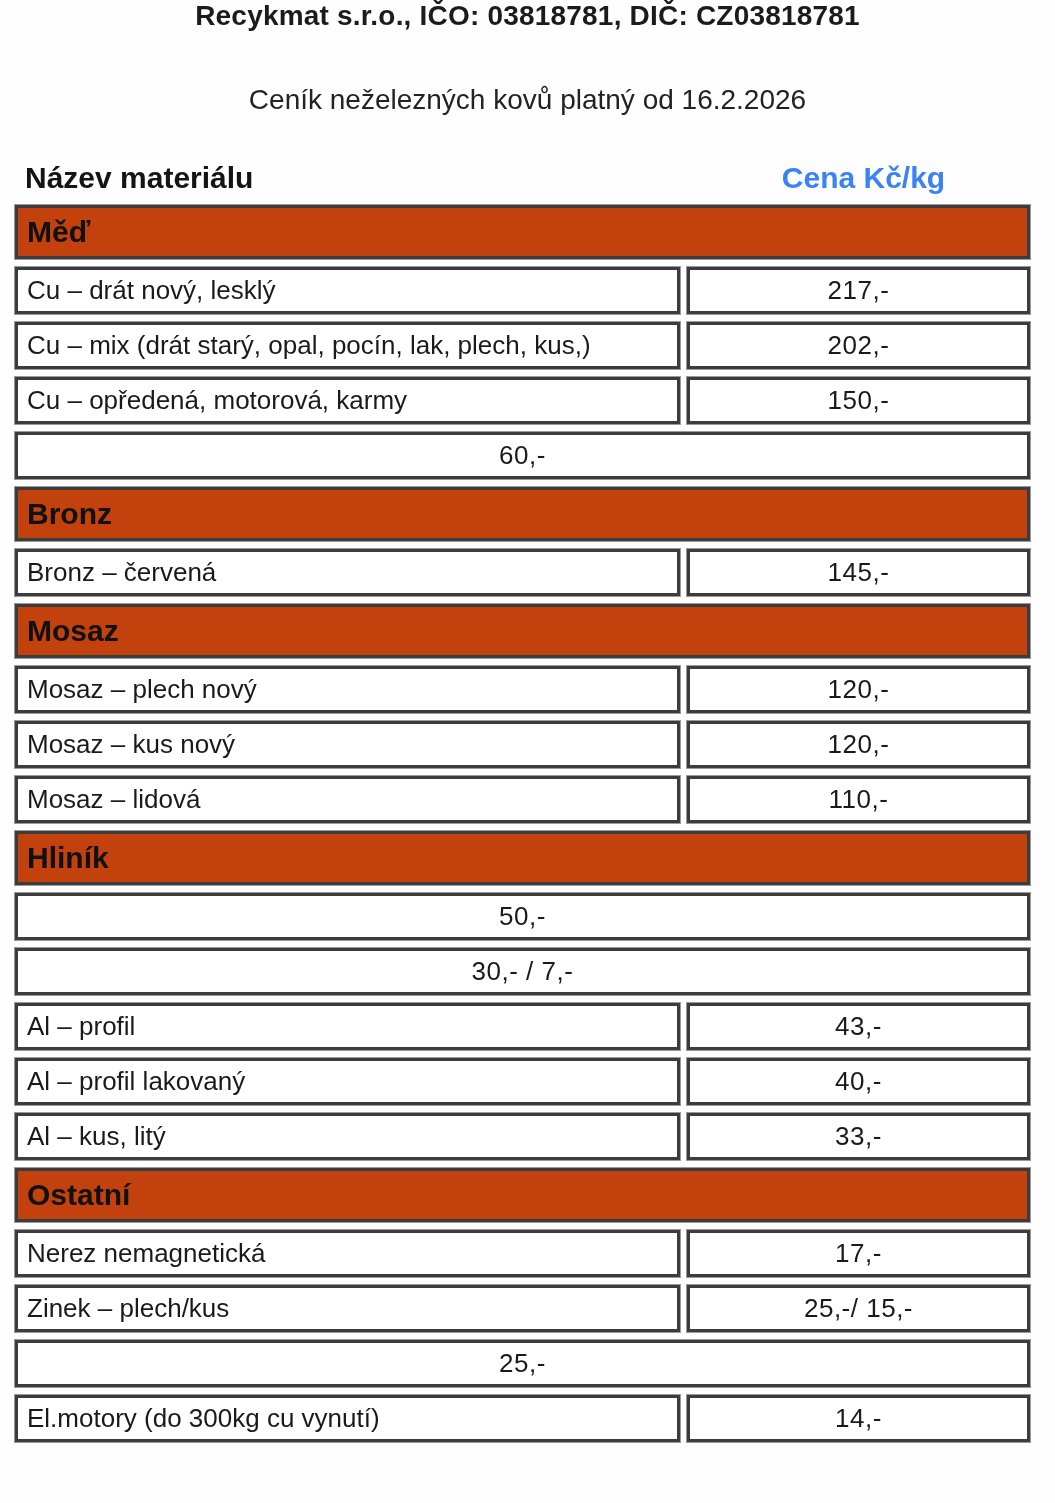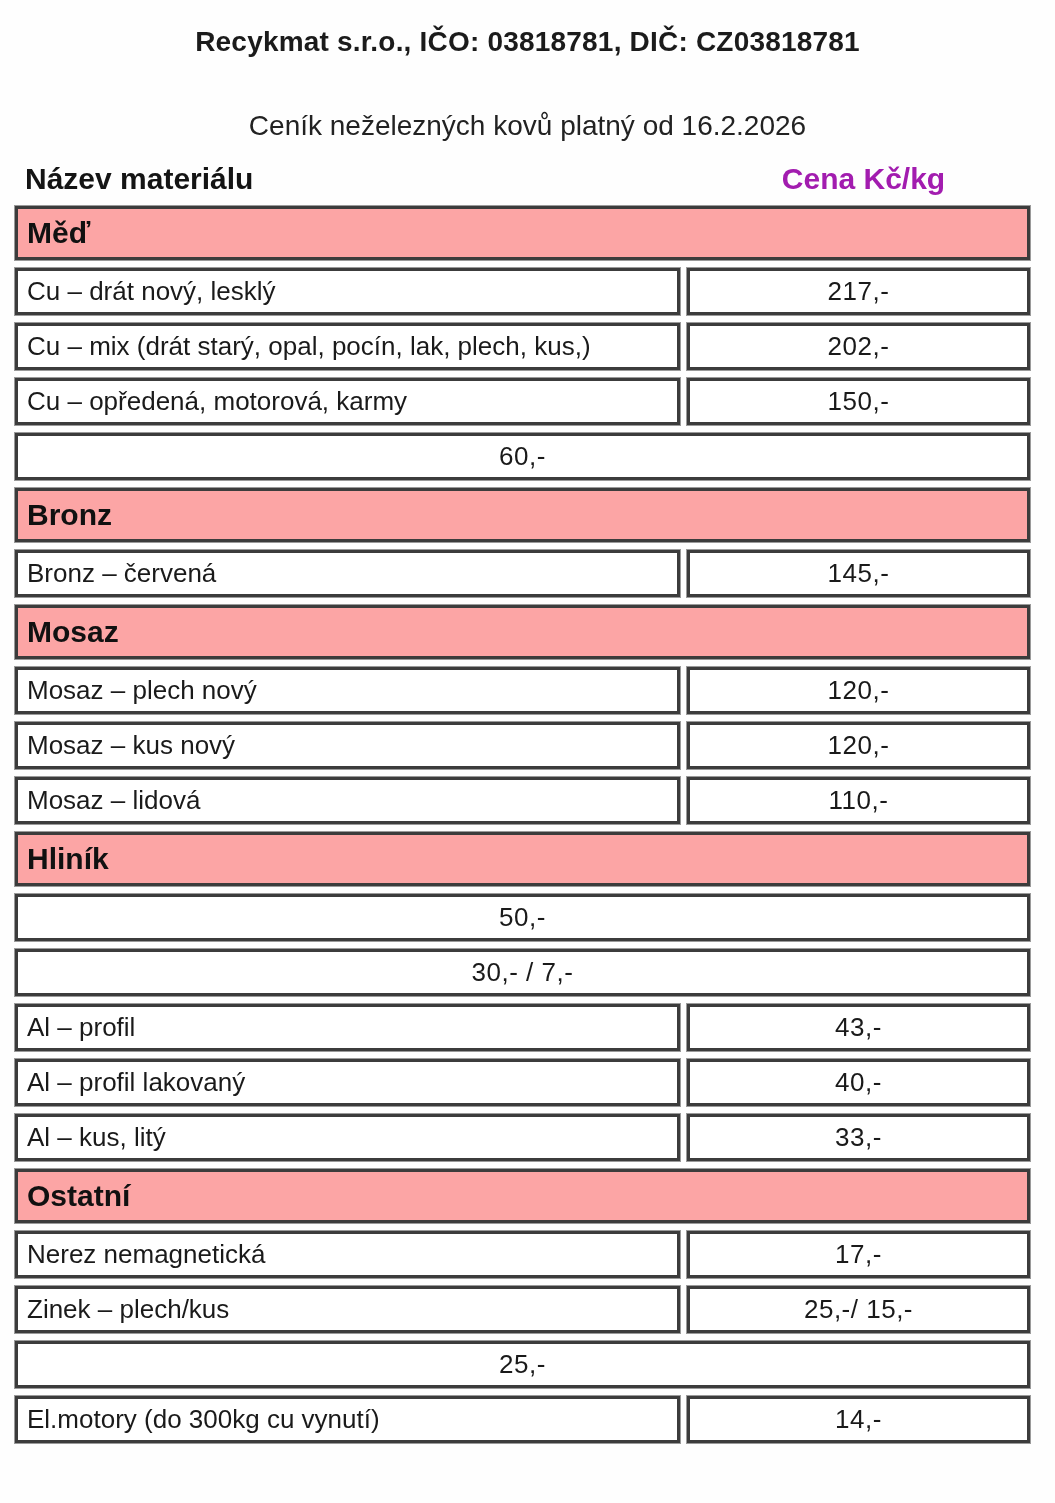--- a/index.html
+++ b/index.html
@@ -11,65 +11,64 @@
     position: relative;
     width: 1055px;
     height: 1503px;
     margin: 0 auto;
     background: #fefefe;
     color: #161616;
     font-family: "Liberation Sans", "DejaVu Sans", sans-serif;
     overflow: hidden;
   }
   .company {
-    padding-top: 26px;
     text-align: center;
     font-size: 28px;
     font-weight: 700;
     letter-spacing: 0.2px;
     color: #1b1b1b;
   }
   .title {
     margin-top: 52px;
     text-align: center;
     font-size: 28px;
     font-weight: 400;
     color: #222;
   }
   .col-headers {
     display: flex;
     align-items: flex-end;
-    margin: 20px 25px 10px 15px; 
+    margin: 45px 25px 10px 15px; 
   }
   .col-name-header {
     width: 672px;
     padding-left: 10px;
     font-size: 30px;
     font-weight: 700;
     color: #141414;
   }
   .col-price-header {
     flex: 1;
     text-align: center;
     font-size: 30px;
     font-weight: 700;
-    color: #a21caf;
+    color: #3b82f6;
   }
   .table {
     margin: 0 25px 0 15px;
     display: flex;
     flex-direction: column;
     gap: 8px;
   }
   .section-header {
     box-sizing: border-box;
     height: 54px;
     border: 3px solid #3c3c3c;
     box-shadow: 0 0 0 1px #9a9a9a;
-    background: #fca5a5;
+    background: #c2410c;
     display: flex;
     align-items: center;
     padding-left: 9px;
     font-size: 30px;
     font-weight: 700;
     color: #111;
   }
   .row {
     display: flex;
     gap: 7px;

